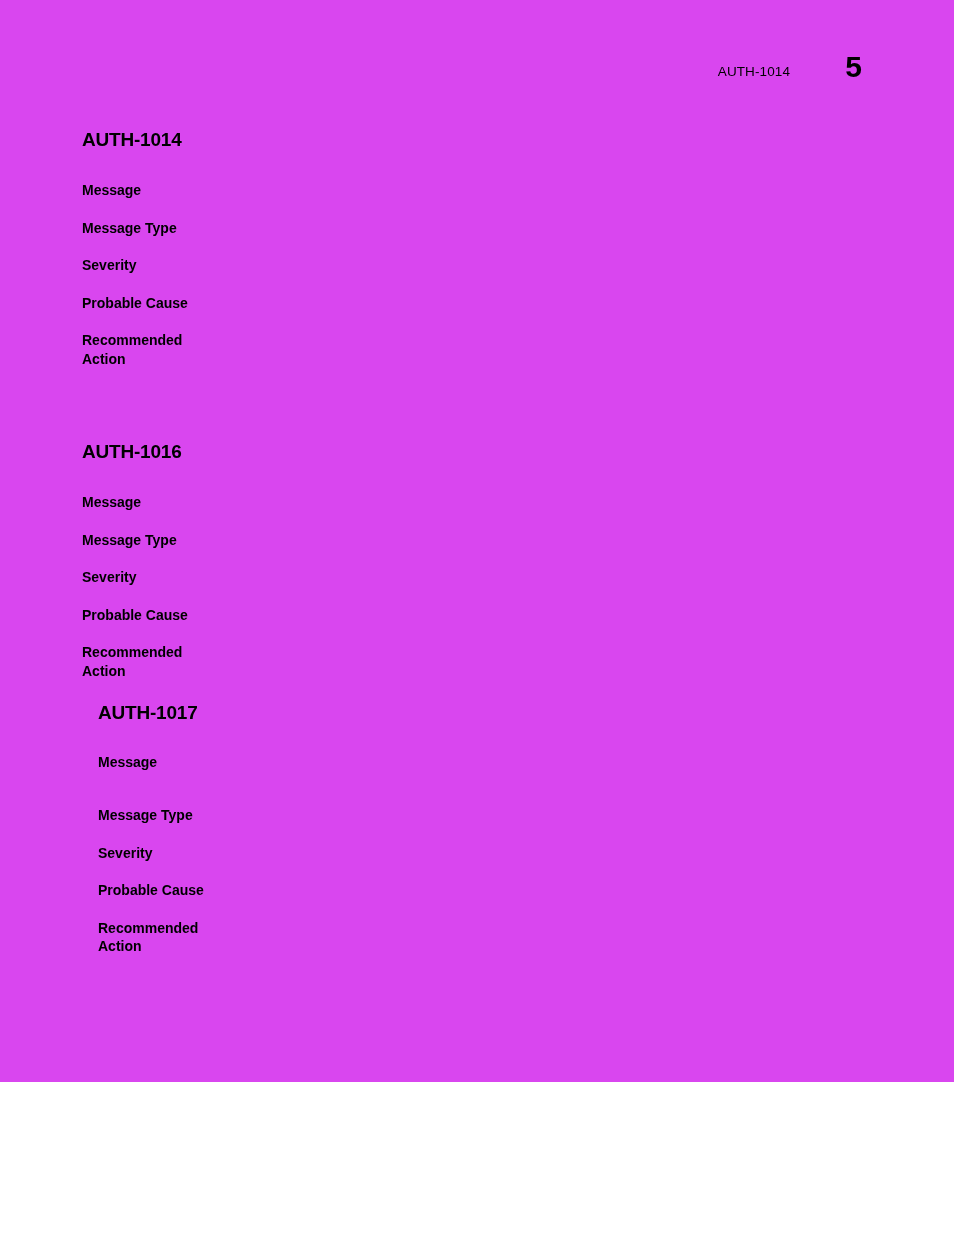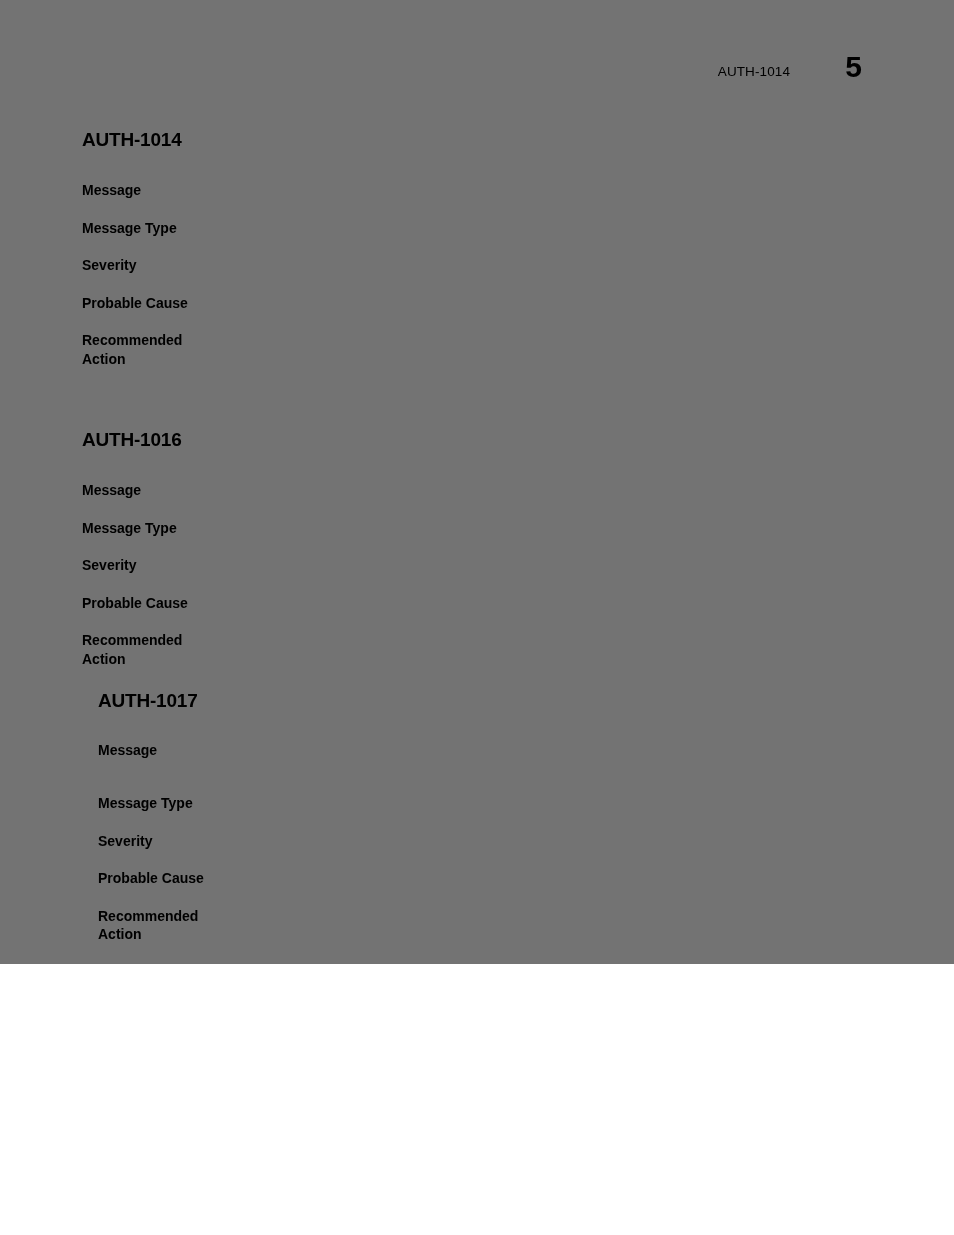--- a/index.html
+++ b/index.html
@@ -9,22 +9,22 @@
   }
   body {
     font-family: "Liberation Sans", sans-serif;
     color: #000000;
     -webkit-font-smoothing: antialiased;
   }
 
   .page {
     position: relative;
     width: 954px;
-    height: 964px;
-    background: #737373;
+    height: 1082px;
+    background: #d946ef;
     overflow: hidden;
   }
 
   
   .page-header {
     position: absolute;
     top: 58px;
     left: 0;
     width: 954px;
     height: 46px;
@@ -55,21 +55,21 @@
     position: absolute;
     left: 82px;
     top: 128px;
     width: 790px;
   }
 
   .section {
     position: relative;
   }
   .section + .section {
-    margin-top: 0;
+    margin-top: 12px;
   }
 
   .section-title {
     font-size: 19px;
     font-weight: 700;
     letter-spacing: -0.2px;
     color: #000000;
     line-height: 24px;
     margin: 0;
     padding: 0;

